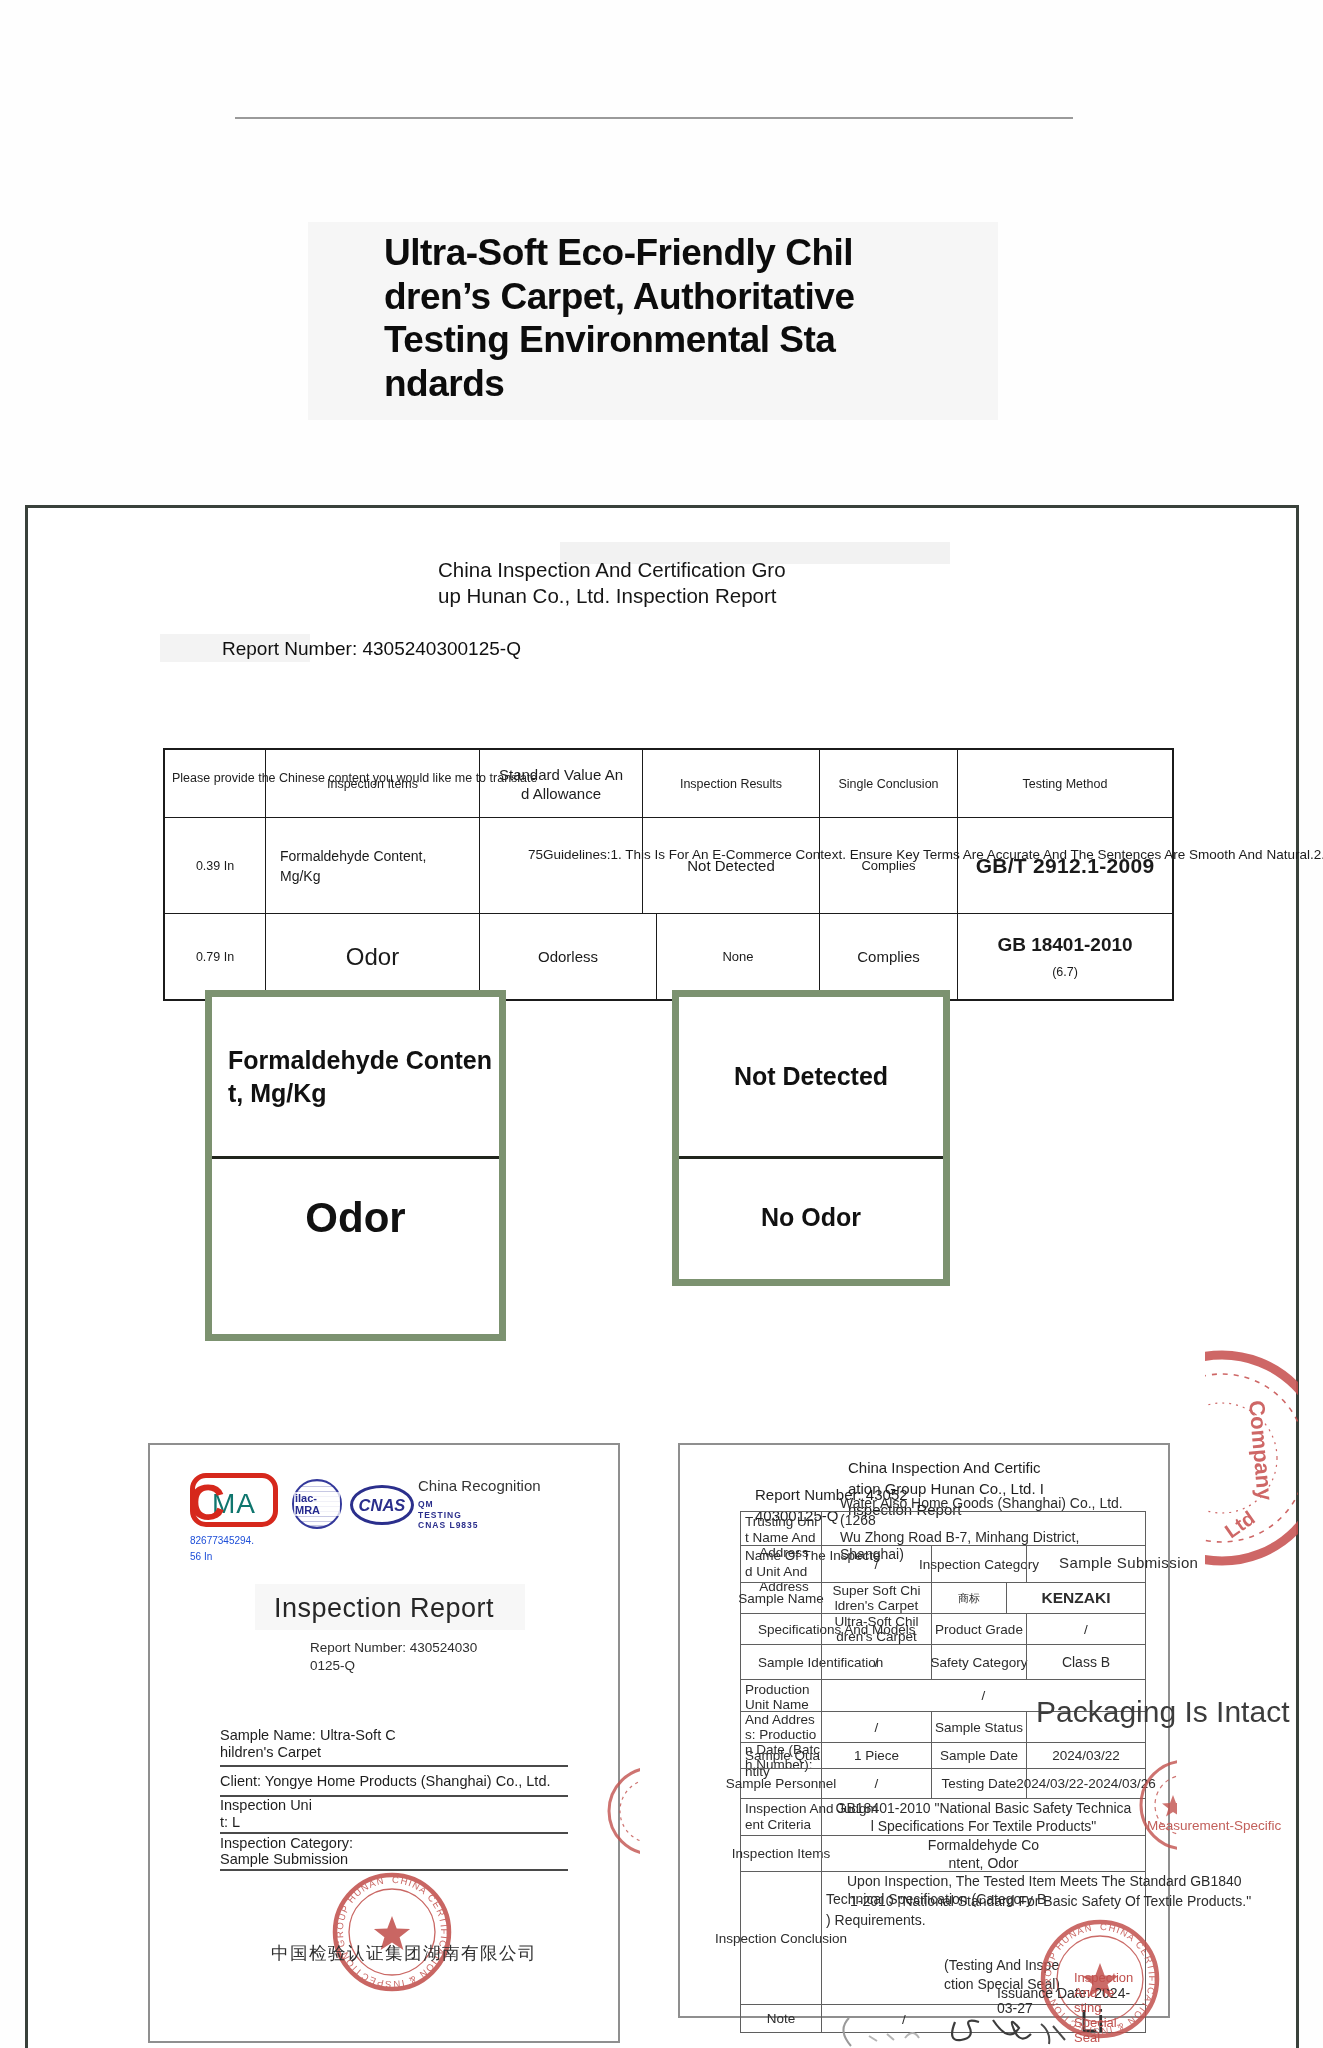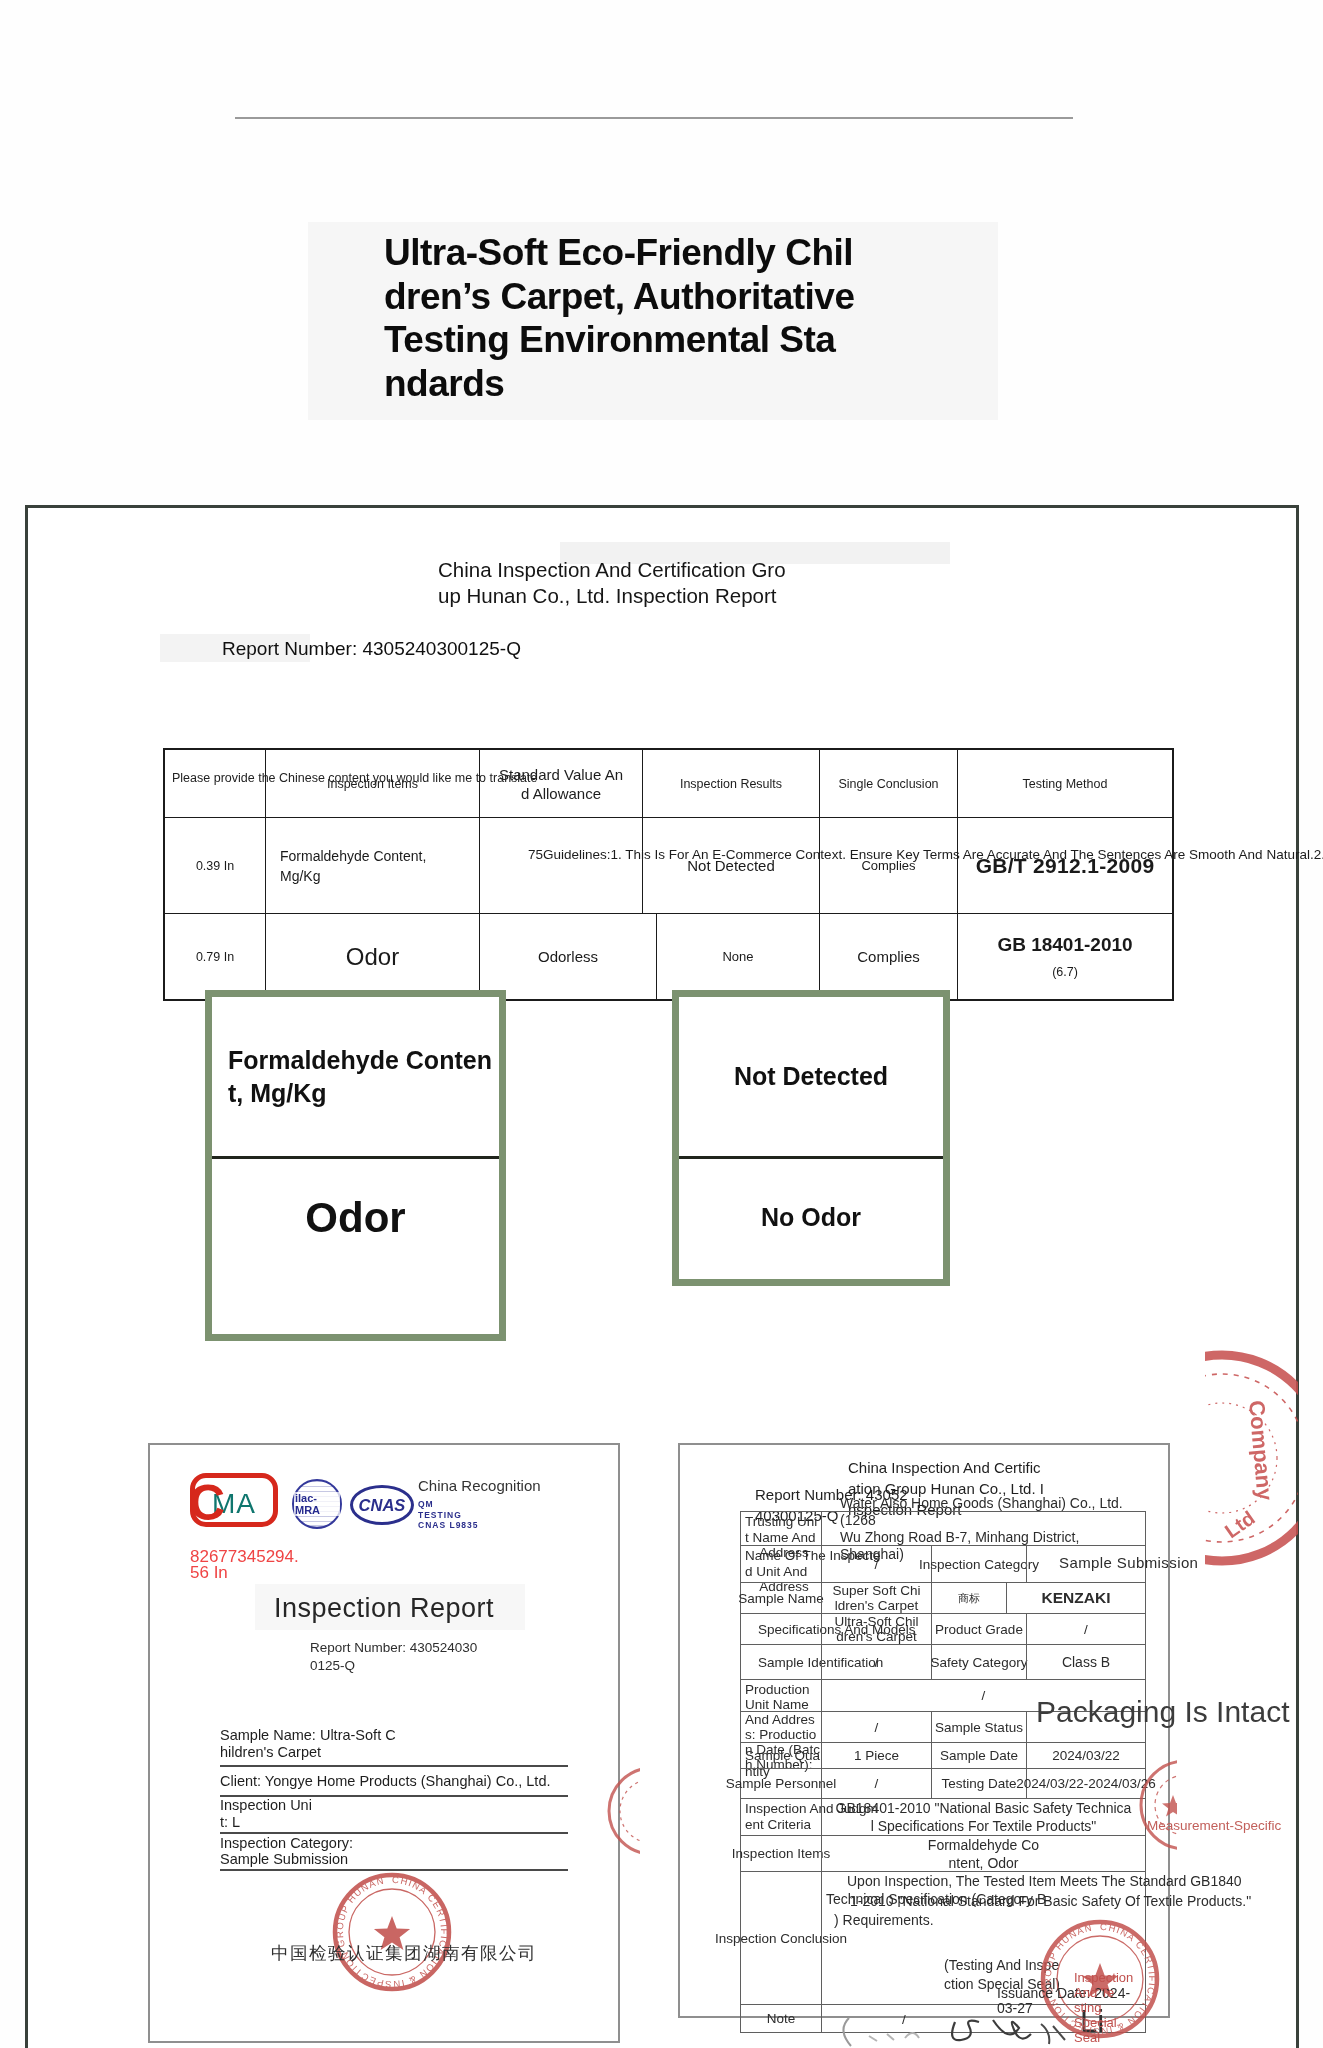--- a/index.html
+++ b/index.html
@@ -69,21 +69,21 @@
   .cert{background:#fff;border:2px solid #8f8f8f;box-sizing:border-box;overflow:visible;}
   #cert-left{left:148px;top:1443px;width:472px;height:600px;}
   #cert-right{left:678px;top:1443px;width:492px;height:575px;}
 
   
   #lc-title-gray{left:105px;top:139px;width:270px;height:46px;background:#f7f7f7;}
   #cma-logo{left:40px;top:28px;width:88px;height:54px;border:5px solid #d6281c;border-radius:16px;
             box-sizing:border-box;display:flex;align-items:center;justify-content:center;}
   #cma-ma{font-weight:400;font-size:28px;color:#0f766e;letter-spacing:1px;margin-top:7px;}
   #cma-c{position:absolute;left:-6px;top:-4px;font-weight:700;font-size:50px;color:#d6281c;}
-  #cma-number{left:40px;top:104px;font-size:17px;line-height:16px;color:#ef4444;}
+  #cma-number{left:40px;top:88px;font-size:10px;line-height:16px;color:#1d4ed8;}
   #ilac-logo{left:142px;top:34px;width:50px;height:50px;border:2px solid #34399b;border-radius:50%;
              box-sizing:border-box;display:flex;align-items:center;justify-content:center;
              background:repeating-linear-gradient(0deg,rgba(52,57,155,.28) 0 1.5px,transparent 1.5px 5px);}
   #ilac-txt{font-size:11px;font-weight:700;color:#262b8f;background:rgba(255,255,255,.75);padding:0 1px;}
   #cnas-logo{left:200px;top:40px;width:64px;height:40px;border:3px solid #2b2f8c;border-radius:50%;
              box-sizing:border-box;display:flex;align-items:center;justify-content:center;}
   #cnas-txt{font-weight:700;font-style:italic;font-size:16.5px;color:#2b2f8c;}
   #recog-txt{left:268px;top:32px;font-size:15px;color:#333;}
   #recog-sub{left:268px;top:54px;font-size:8.5px;line-height:10.5px;font-weight:700;
              letter-spacing:1px;color:#2b2f8c;}
@@ -370,21 +370,21 @@
         <div class="rc-cell w324 pre lh18" style="font-size:14px">Formaldehyde Co
 ntent, Odor</div>
       </div>
 
       <div class="rc-row" style="height:132px">
         <div class="rc-cell w80 nw">Inspection Conclusion</div>
         <div class="rc-cell w324">
           <span class="rc-concl-line" style="left:25px;top:1px">Upon Inspection, The Tested Item Meets The Standard GB1840</span>
           <span class="rc-concl-line" style="left:4px;top:19px">Technical Specification (Category B</span>
           <span class="rc-concl-line" style="left:28px;top:21px">1-2010 "National Standard For Basic Safety Of Textile Products."</span>
-          <span class="rc-concl-line" style="left:12px;top:40px">) Requirements.</span>
+          <span class="rc-concl-line" style="left:4px;top:40px">) Requirements.</span>
           <span id="rc-seal-note">(Testing And Inspe
 ction Special Seal)</span>
           <span id="rc-issuance">Issuance Date: 2024-
 03-27</span>
           <span id="rc-seal-red">Inspection And Te
 sting Special Seal</span>
           <svg id="rc-stamp" width="124" height="124" viewBox="0 0 124 124" opacity="0.85">
             <circle cx="62" cy="62" r="57" fill="none" stroke="#c2524e" stroke-width="4.5"></circle>
             <circle cx="62" cy="62" r="43" fill="none" stroke="#c2524e" stroke-width="1.3"></circle>
             <polygon points="62,46 66.7,58.6 80.1,59 69.6,67.2 73.4,80.1 62,72.6 50.6,80.1 54.4,67.2 43.9,59 57.3,58.6" fill="#c2524e"></polygon>

